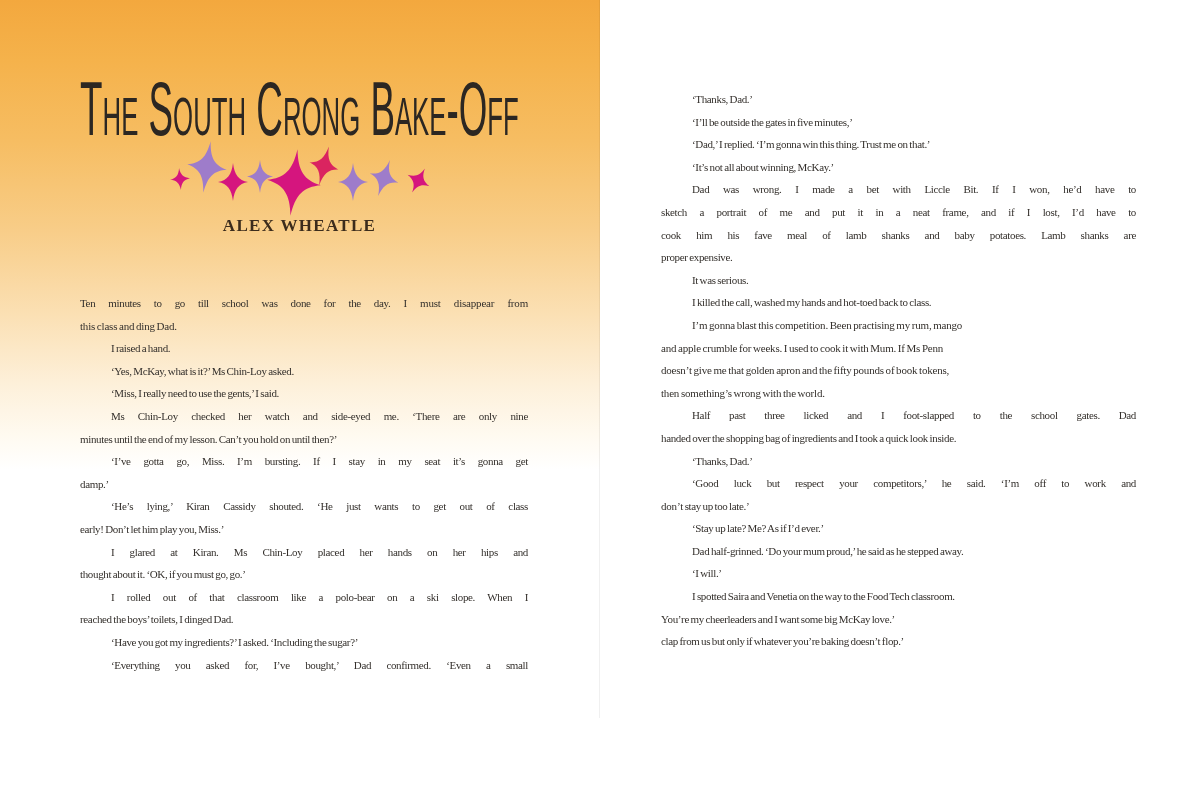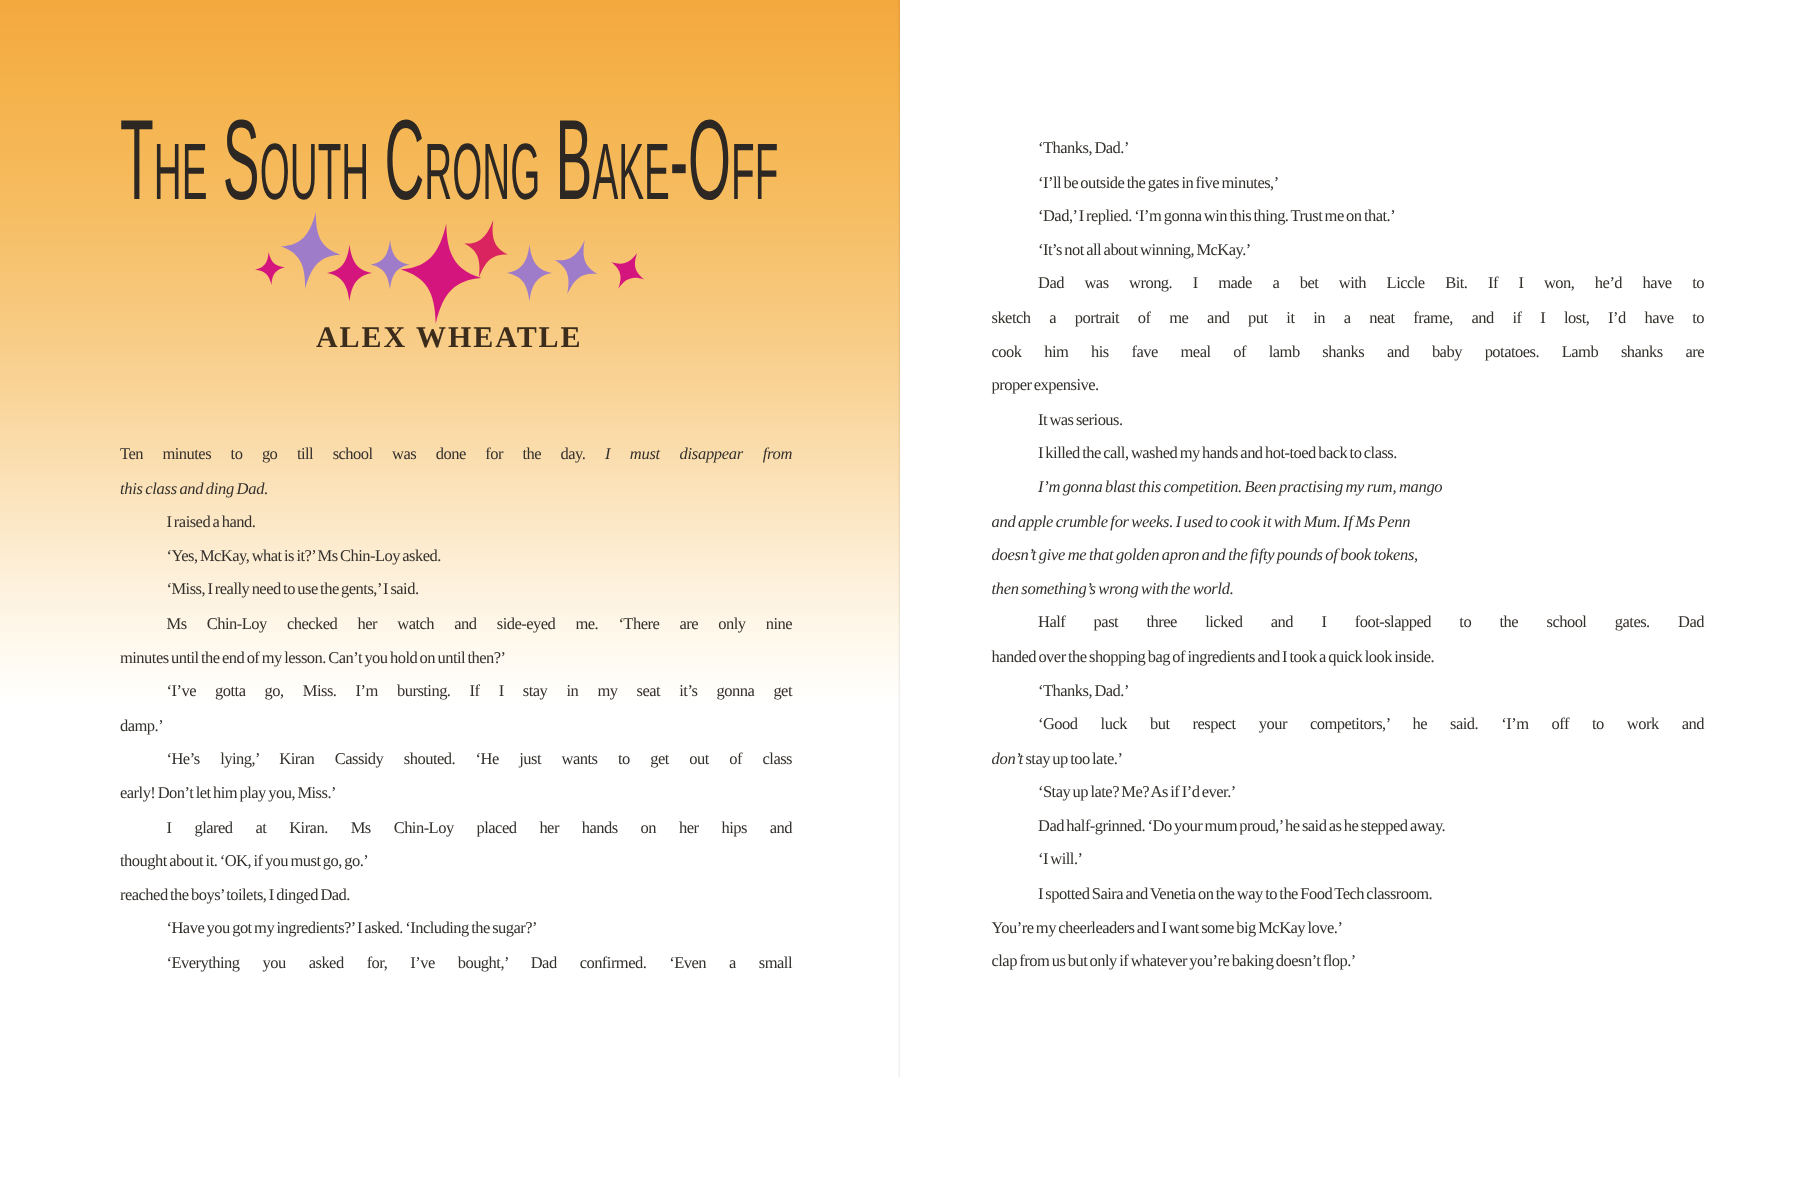--- a/index.html
+++ b/index.html
@@ -25,31 +25,31 @@
   .star:nth-of-type(2){left:187px;top:141px;width:40px;height:52px;transform:rotate(8deg);}
   .star:nth-of-type(3){left:218px;top:163px;width:30px;height:38px;}
   .star:nth-of-type(4){left:247px;top:160px;width:26px;height:33px;}
   .star:nth-of-type(5){left:267px;top:149px;width:54px;height:67px;transform:rotate(6deg);}
   .star:nth-of-type(6){left:309px;top:146px;width:30px;height:40px;transform:rotate(14deg);}
   .star:nth-of-type(7){left:338px;top:163px;width:30px;height:38px;}
   .star:nth-of-type(8){left:369px;top:159px;width:30px;height:38px;transform:rotate(18deg);}
   .star:nth-of-type(9){left:406px;top:167px;width:25px;height:27px;transform:rotate(28deg);}
   
   .authors{position:absolute;left:0;right:0;top:211px;text-align:center;
-           font-weight:700;font-size:20px;line-height:29px;letter-spacing:1.3px;color:#3c2c1c;}
+           font-weight:700;font-size:17px;line-height:29px;letter-spacing:1.3px;color:#3c2c1c;}
   
   .body{position:absolute;font-size:11px;letter-spacing:-0.35px;word-spacing:-0.8px;
         line-height:22.6px;}
   #left-body{left:80px;top:292px;width:448px;}
   #right-body{left:61px;top:88px;width:475px;}
   .line{height:22.6px;}
   .line.ind{padding-left:31px;}
   .line.j{text-align:justify;text-align-last:justify;}
   .line:not(.j){white-space:nowrap;}
-  .i{font-style:italic;letter-spacing:-0.2px;}
+  .i{letter-spacing:-0.2px;}
   
   .folio{position:absolute;left:0;right:0;top:736px;display:flex;justify-content:center;
          align-items:center;gap:5px;font-size:14.5px;color:#2e2c2a;}
   .fstar{font-family:"DejaVu Sans",sans-serif;font-size:10px;line-height:1;color:#2e2c2a;}
 </style>
 </head>
 <body>
 
 <div class="spread">
 
@@ -115,20 +115,21 @@
         <div class="line ind"><span>‘Yes, McKay, what is it?’ Ms Chin-Loy asked.</span></div>
         <div class="line ind"><span>‘Miss, I really need to use the gents,’ I said.</span></div>
         <div class="line j ind"><span>Ms Chin-Loy checked her watch and side-eyed me. ‘There are only nine</span></div>
         <div class="line"><span>minutes until the end of my lesson. Can’t you hold on until then?’</span></div>
         <div class="line j ind"><span>‘I’ve gotta go, Miss. I’m bursting. If I stay in my seat it’s gonna get</span></div>
         <div class="line"><span>damp.’</span></div>
         <div class="line j ind"><span>‘He’s lying,’ Kiran Cassidy shouted. ‘He just wants to get out of class</span></div>
         <div class="line"><span>early! Don’t let him play you, Miss.’</span></div>
         <div class="line j ind"><span>I glared at Kiran. Ms Chin-Loy placed her hands on her hips and</span></div>
         <div class="line"><span>thought about it. ‘OK, if you must go, go.’</span></div>
+        <div class="line j ind"><span>I rolled out of that classroom like a polo-bear on a ski slope. When I</span></div>
         <div class="line"><span>reached the boys’ toilets, I dinged Dad.</span></div>
         <div class="line ind"><span>‘Have you got my ingredients?’ I asked. ‘Including the sugar?’</span></div>
         <div class="line j ind"><span>‘Everything you asked for, I’ve bought,’ Dad confirmed. ‘Even a small</span></div>
       </div>
 
     <div class="folio">
       <span class="fstar">✦</span>
       <span class="fnum">10</span>
       <span class="fstar">✦</span>
     </div>

